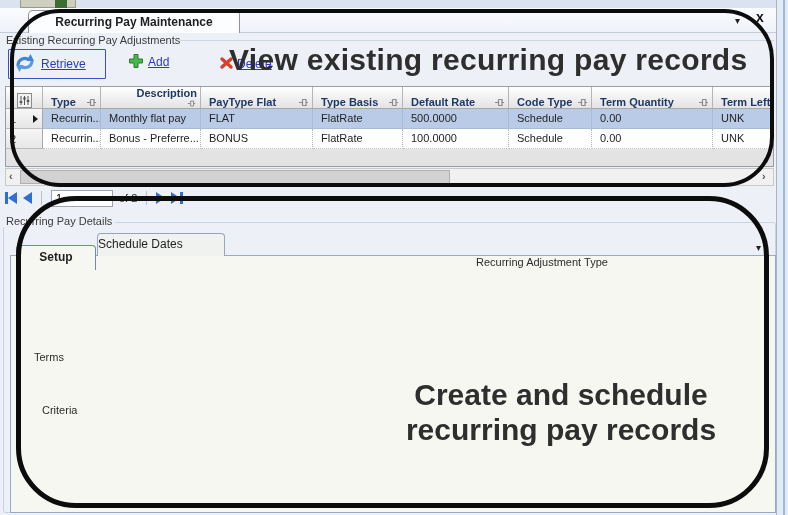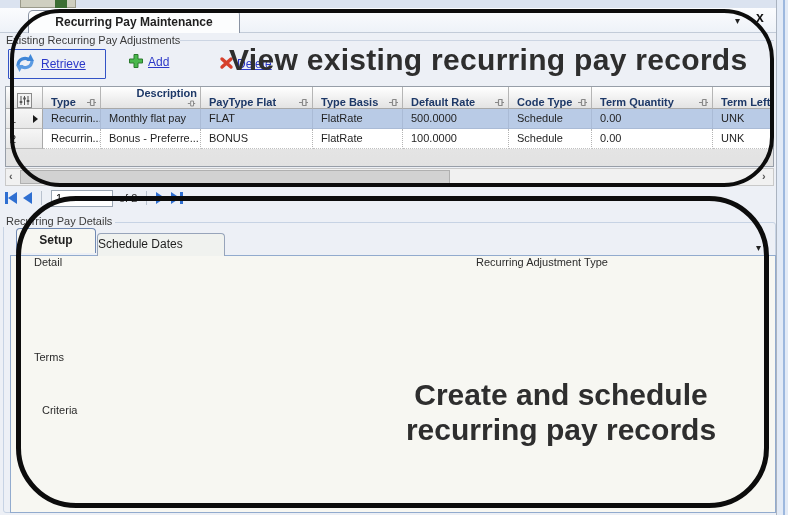--- a/index.html
+++ b/index.html
@@ -86,21 +86,21 @@
   .tri-l { width:0; height:0; border-right:9px solid #2f6fd1; border-top:6px solid transparent; border-bottom:6px solid transparent; }
   .tri-r { width:0; height:0; border-left:9px solid #2f6fd1; border-top:6px solid transparent; border-bottom:6px solid transparent; }
   .pbar { width:3px; height:12px; background:#2f6fd1; }
   .psep { width:1px; height:14px; background:#b9c2cf; margin:0 3px; }
   #pg-box { width:62px; height:17px; border:1px solid #9aa5b2; background:#fff; font-size:11px; padding-left:4px; }
   #pg-of { color:#333; }
 
   
   #details-box { left:3px; top:222px; width:773px; height:291px; border:1px solid #c7d3e4; border-radius:3px; }
   #details-label { left:3px; top:215px; }
-  #tab-setup { left:16px; top:228px; width:80px; height:25px; background:#f7f7f2; border:1px solid #7089b3; border-bottom:none;
+  #tab-setup { left:16px; top:245px; width:80px; height:25px; background:#f7f7f2; border:1px solid #7089b3; border-bottom:none;
                border-radius:4px 4px 0 0; font-weight:bold; text-align:center; line-height:23px; font-size:12px; z-index:3; }
   #tab-sched { left:97px; top:233px; width:128px; height:23px; background:#f0f2ef; border:1px solid #97a4ba; border-bottom:none;
                border-radius:4px 4px 0 0; text-align:left; line-height:21px; font-size:12px; z-index:2; }
   #setup-panel { left:10px; top:255px; width:766px; height:258px; background:#f7f7f2; border:1px solid #92abce; z-index:1; }
   #dt-drop { left:756px; top:242px; font-size:10px; color:#222; z-index:4; }
 
   .group { border:1px solid #ccd6e6; border-radius:4px; }
   .group-label { background:#f7f7f2; padding:0 4px; color:#2b2b2b; z-index:2; }
   .lbl { color:#1f1f1f; font-size:12px; text-align:right; }
   .tbox { border:1px solid #94a3b6; background:#fff; font-size:12px; font-family:"Liberation Sans",sans-serif; padding:0 0 0 7px; }

